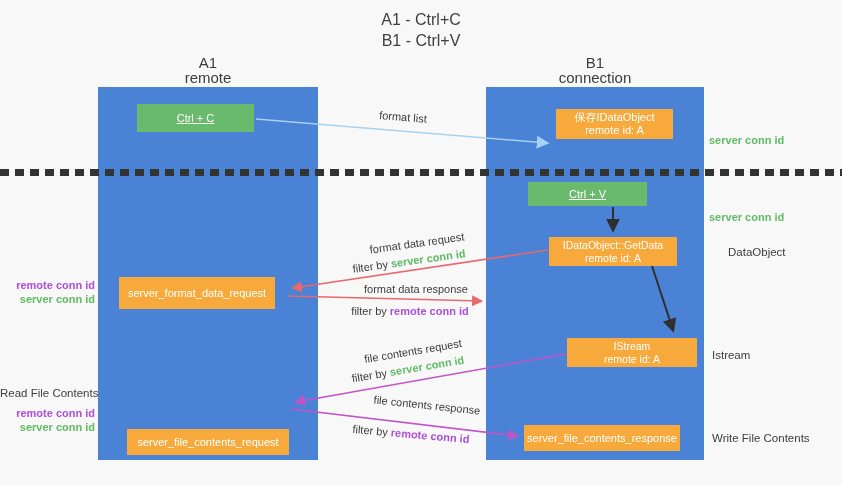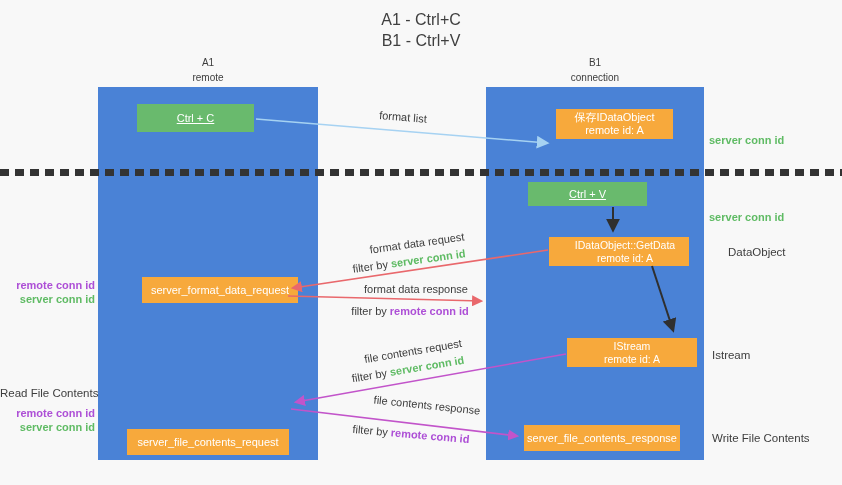--- a/index.html
+++ b/index.html
@@ -5,38 +5,38 @@
   html,body{margin:0;padding:0;}
   .stage{position:relative;width:842px;height:485px;background:#f8f8f8;
          font-family:"Liberation Sans",sans-serif;overflow:hidden;color:#3d3d3d;}
 
   .title{position:absolute;left:0;top:9px;width:842px;text-align:center;
          font-size:16px;line-height:21px;color:#3f3f3f;}
 
   .lane{position:absolute;top:87px;height:373px;background:#4a82d6;z-index:1;}
   .lane.left{left:98px;width:220px;}
   .lane.right{left:486px;width:218px;}
-  .lane-header{position:absolute;top:55px;text-align:center;font-size:10px;
+  .lane-header{position:absolute;top:55px;text-align:center;font-size:15px;
                line-height:15px;color:#3d3d3d;z-index:2;}
   .lane-header.left{left:98px;width:220px;}
   .lane-header.right{left:486px;width:218px;}
 
   .divider{position:absolute;left:0;top:169px;width:842px;height:7px;z-index:3;
            background:repeating-linear-gradient(90deg,#333 0 9px,transparent 9px 15px);}
 
   .node{position:absolute;display:flex;flex-direction:column;align-items:center;
         justify-content:center;color:#fff;text-align:center;z-index:4;
         font-size:11px;line-height:13px;white-space:nowrap;}
   .node.orange{background:#f7a93c;}
   .node.green{background:#69ba6d;text-decoration:underline;}
   .n-ctrl-c{left:137px;top:104px;width:117px;height:28px;}
   .n-save{left:556px;top:109px;width:117px;height:30px;font-size:11px;}
   .n-ctrl-v{left:528px;top:182px;width:119px;height:24px;}
-  .n-getdata{left:549px;top:237px;width:128px;height:29px;font-size:10.5px;padding-left:12px;}
-  .n-freq{left:142px;top:277px;width:156px;height:26px;}
+  .n-getdata{left:549px;top:237px;width:128px;height:29px;font-size:10.5px;}
+  .n-freq{left:119px;top:277px;width:156px;height:32px;}
   .n-fresp{left:488px;top:288px;width:157px;height:26px;}
   .n-istream{left:567px;top:338px;width:130px;height:29px;font-size:10.5px;}
   .n-fcreq{left:127px;top:393px;width:162px;height:26px;margin-top:36px;}
   .n-fcresp{left:524px;top:425px;width:156px;height:26px;}
 
   svg.arrows{position:absolute;left:0;top:0;z-index:5;pointer-events:none;}
 
   .albl{position:absolute;white-space:nowrap;font-size:11px;color:#3d3d3d;z-index:6;}
   .center{transform:translate(-50%,-50%);}
   .id-green{color:#5fbb64;font-weight:bold;}

